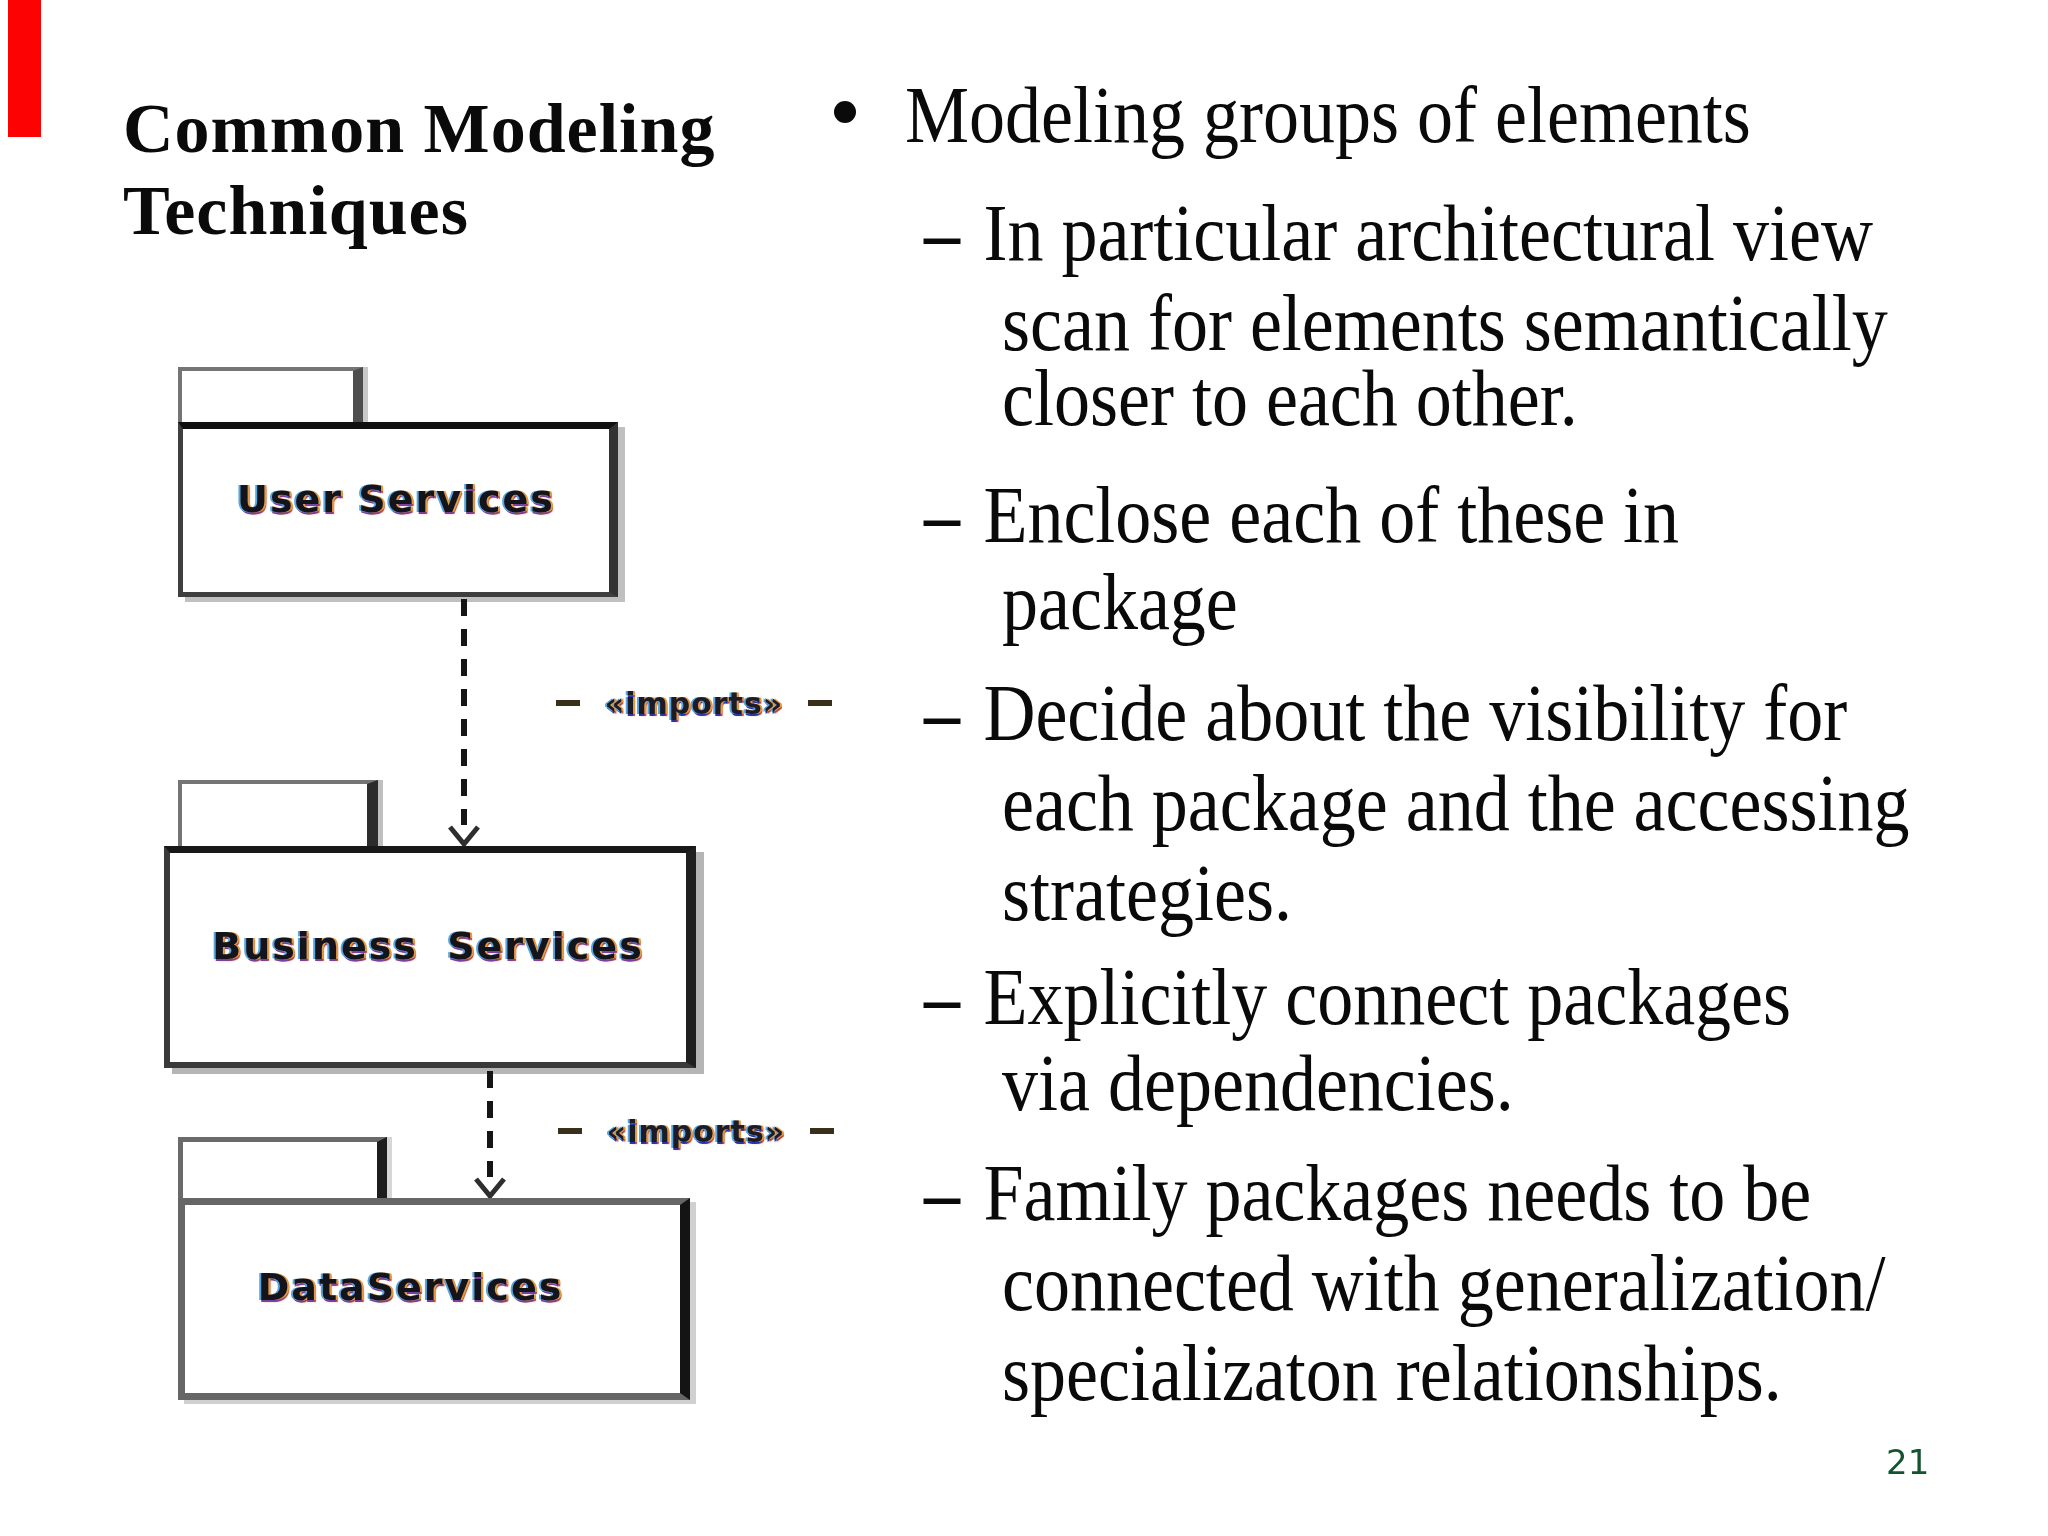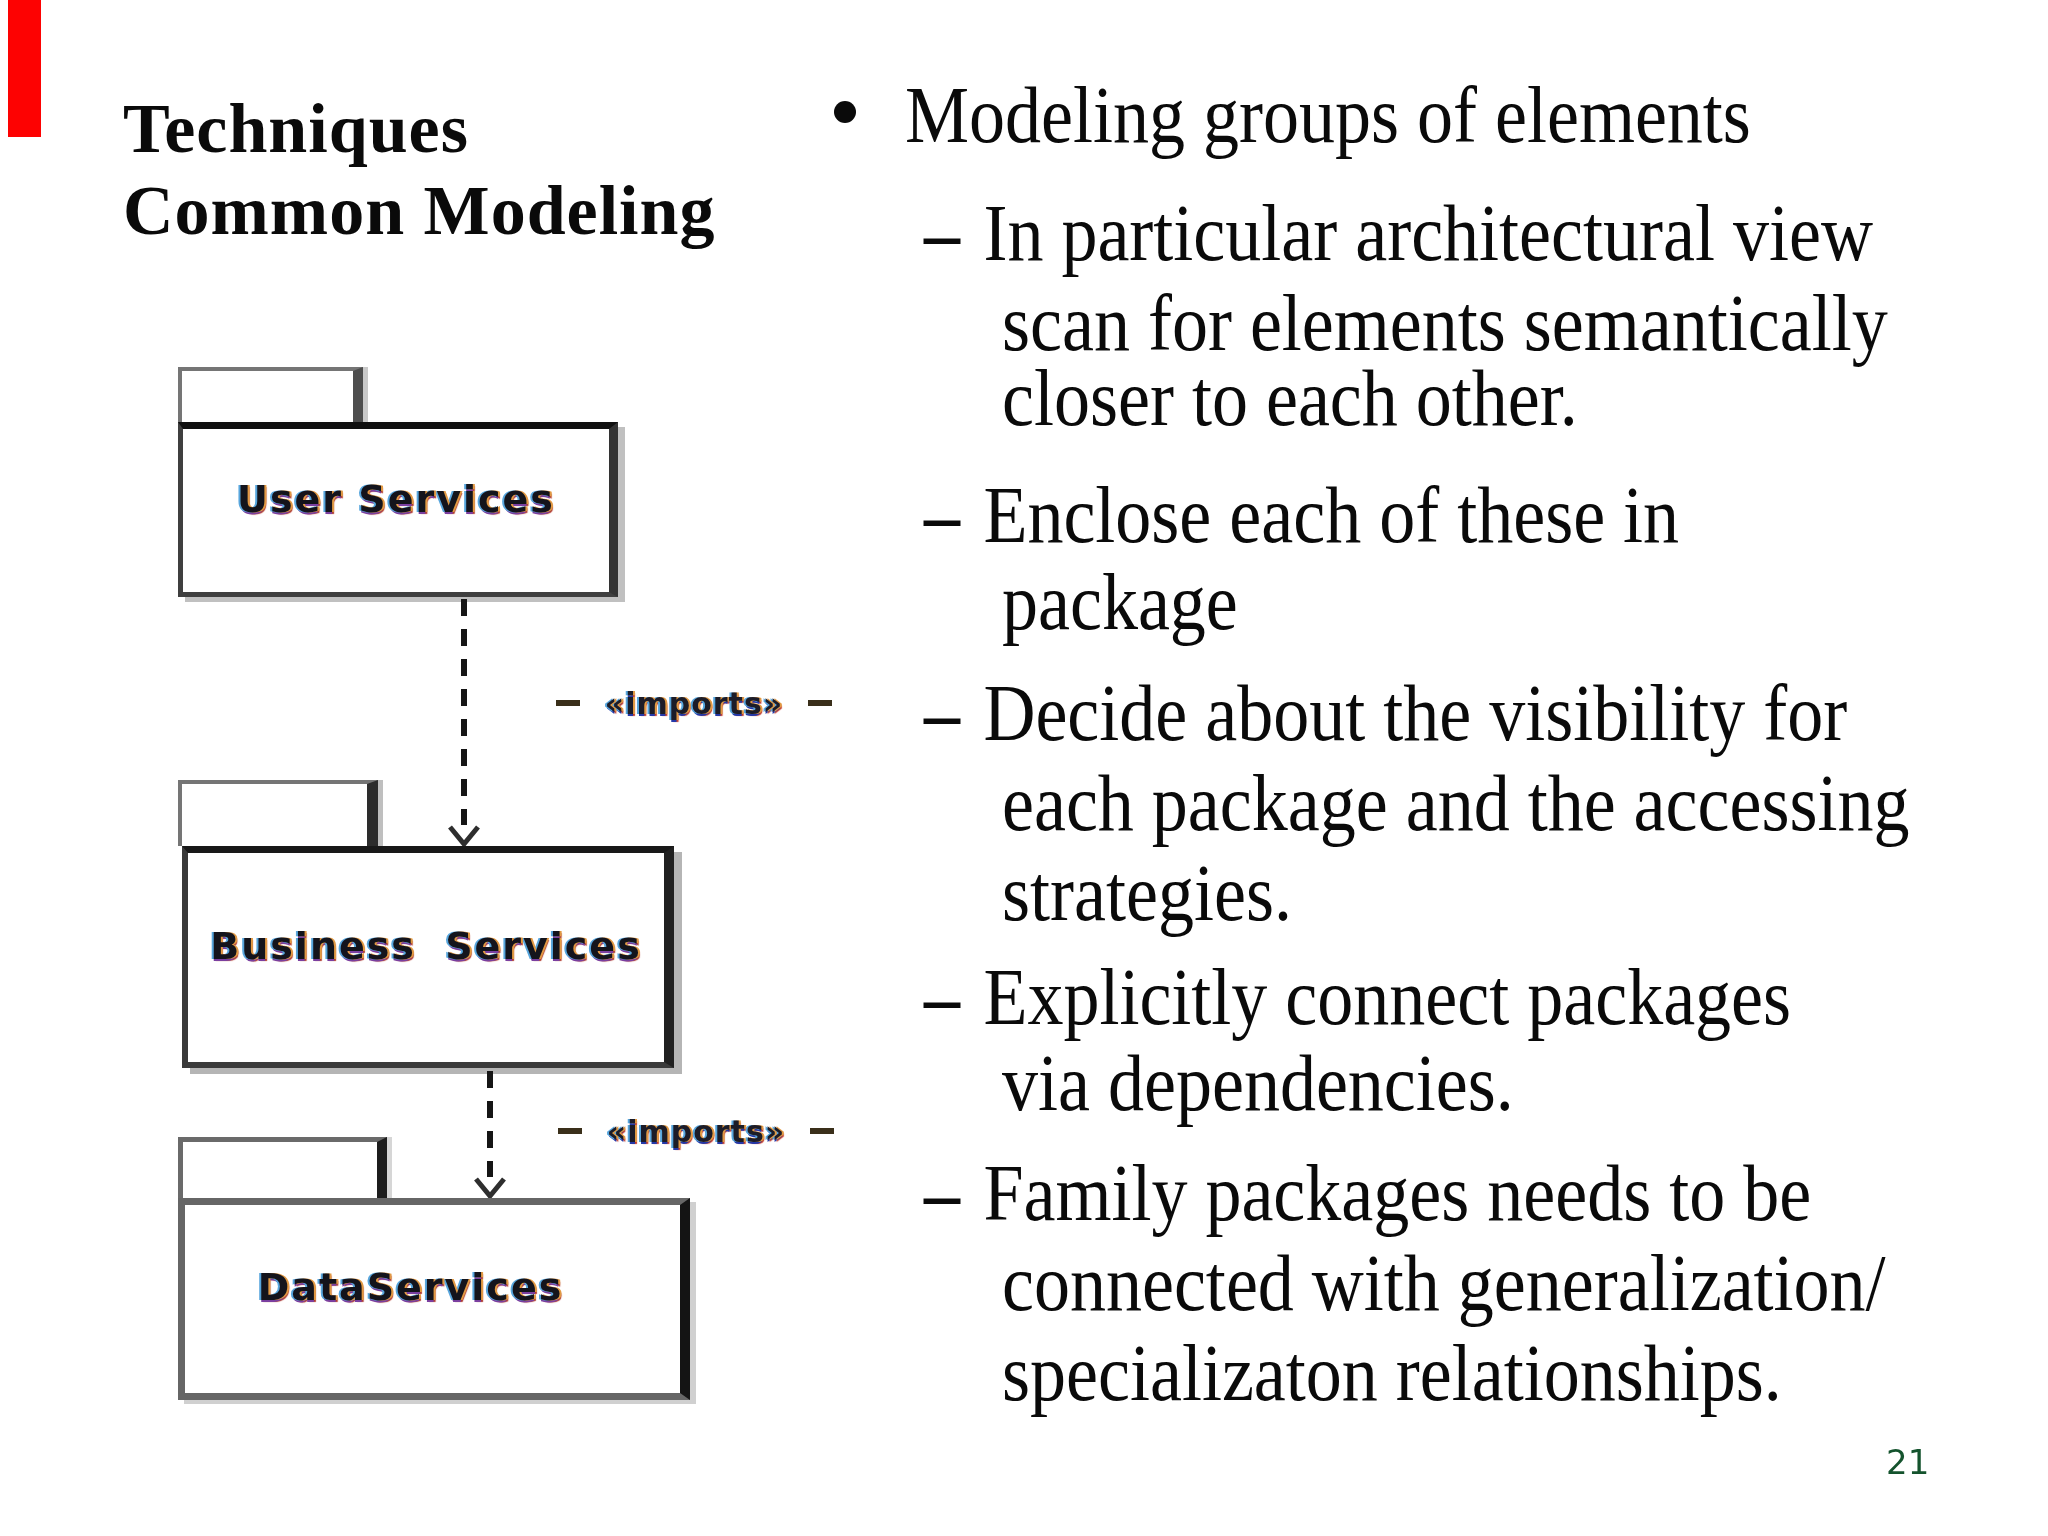--- a/index.html
+++ b/index.html
@@ -97,42 +97,42 @@
     font-family: "DejaVu Sans", "Liberation Sans", sans-serif;
     font-size: 34px; color: #14532d;
   }
 </style>
 </head>
 <body>
 
 <div class="red-marker"></div>
 
 <div class="title">
+  <div>Common Modeling</div>
   <div>Techniques</div>
-  <div>Common Modeling</div>
 </div>
 
 <div class="pkg-tab t1" style="left:178px;top:367px;width:185px;height:55px"></div>
 <div class="pkg-body b1" style="left:178px;top:422px;width:440px;height:175px">
   <span class="pkg-label">User Services</span>
 </div>
 
 <svg class="dep-arrow" style="left:448px;top:599px" width="32" height="248">
   <line x1="16" y1="0" x2="16" y2="226" stroke="#151515" stroke-width="6" stroke-dasharray="17 13"></line>
   <polyline points="2,228 16,245 30,228" fill="none" stroke="#2e2e2e" stroke-width="5"></polyline>
 </svg>
 
 <div class="imports" style="left:556px;top:686px">
   <span class="dashline"></span>
   <span class="stereo">«imports»</span>
   <span class="dashline"></span>
 </div>
 
 <div class="pkg-tab t2" style="left:178px;top:780px;width:200px;height:66px"></div>
-<div class="pkg-body b2" style="left:182px;top:846px;width:492px;height:222px">
+<div class="pkg-body b2" style="left:164px;top:846px;width:532px;height:222px">
   <span class="pkg-label l2">Business Services</span>
 </div>
 
 <svg class="dep-arrow" style="left:474px;top:1071px" width="32" height="128">
   <line x1="16" y1="0" x2="16" y2="106" stroke="#151515" stroke-width="6" stroke-dasharray="17 13"></line>
   <polyline points="2,108 16,125 30,108" fill="none" stroke="#2e2e2e" stroke-width="5"></polyline>
 </svg>
 
 <div class="imports" style="left:558px;top:1114px">
   <span class="dashline"></span>

